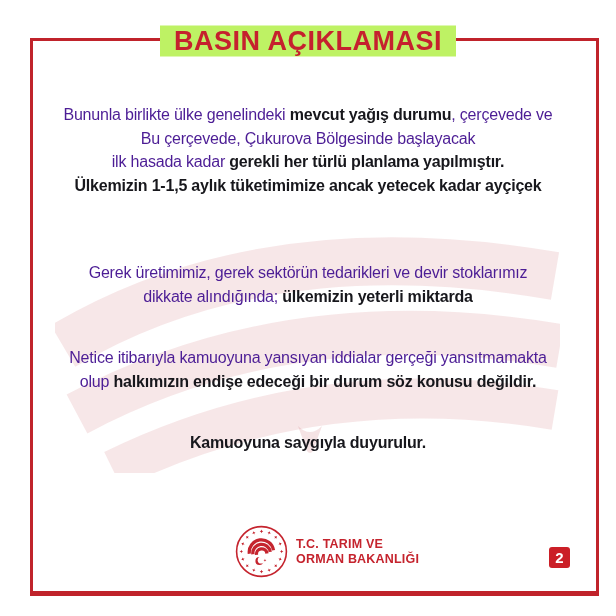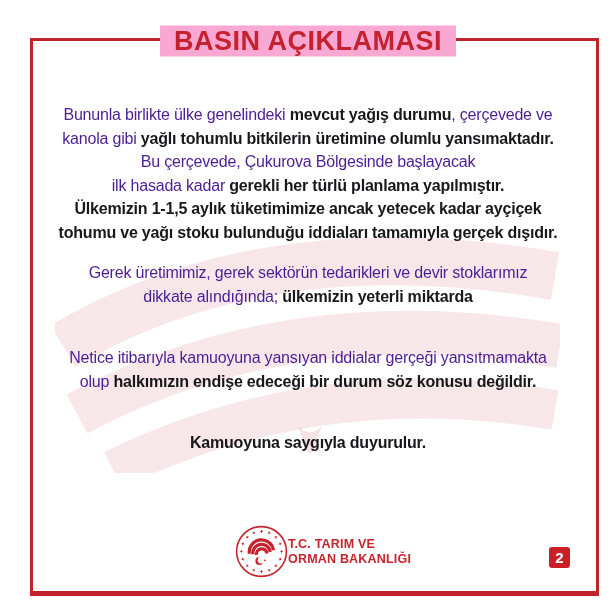--- a/index.html
+++ b/index.html
@@ -12,37 +12,37 @@
     position:absolute;left:30px;top:38px;width:569px;height:558px;
     box-sizing:border-box;
     border:3px solid #c0232b;border-bottom-width:5px;
     z-index:2;pointer-events:none;
   }
   .title-wrap{
     position:absolute;top:41px;left:0;right:0;text-align:center;z-index:3;
   }
   .title-wrap span{
     display:inline-block;transform:translateY(-50%);
-    background:#f9a8d4;padding:0 14px;
+    background:#bef264;padding:0 14px;
     color:#c5212e;font-size:27px;font-weight:800;letter-spacing:0.5px;
     white-space:nowrap;
   }
   .watermark{position:absolute;left:55px;top:218px;z-index:0;}
   .content{position:absolute;left:30px;right:30px;top:0;z-index:1;text-align:center;}
   .para{position:absolute;left:0;right:0;text-align:center;}
   .line{white-space:nowrap;font-size:16px;line-height:23.5px;letter-spacing:-0.2px;}
   .run-r{color:#4c1d95;font-weight:400;}
   .run-b{color:#17171c;font-weight:700;text-align:right;}
   .run-bu{
     color:#17171c;font-weight:700;
     text-decoration-thickness:2px;text-underline-offset:3px;
   }
   .footer-brand{
     position:absolute;left:235px;top:525px;z-index:1;
-    display:flex;align-items:center;
+    display:flex;align-items:center;gap:8px;
   }
   .ministry-name{
     color:#c5242e;font-weight:700;font-size:12.5px;line-height:14.5px;
     letter-spacing:0.2px;white-space:nowrap;text-align:left;
   }
   .page-badge{
     position:absolute;left:549px;top:547px;width:21px;height:21px;z-index:3;
     background:#cb1f27;border-radius:3px;
     display:flex;align-items:center;justify-content:center;
     color:#ffffff;font-weight:800;font-size:15px;
@@ -62,25 +62,23 @@
 
 <div class="frame"></div>
 
 <div class="title-wrap">
   <span>BASIN AÇIKLAMASI</span>
 </div>
 
 <div class="content">
     <div class="para" style="top: 103px;">
       <div class="line"><span class="run-r">Bununla birlikte ülke genelindeki </span><span class="run-b">mevcut yağış durumu</span><span class="run-r">, çerçevede ve</span></div>
-      <div class="line"><span class="run-r">kanola gibi </span><span class="run-b">yağlı tohumlu bitkilerin üretimine olumlu yansımaktadır.</span></div>
       <div class="line"><span class="run-r">Bu çerçevede, Çukurova Bölgesinde başlayacak</span></div>
       <div class="line"><span class="run-r">ilk hasada kadar </span><span class="run-b">gerekli her türlü planlama yapılmıştır.</span></div>
       <div class="line"><span class="run-bu">Ülkemizin 1-1,5 aylık tüketimimize ancak yetecek kadar ayçiçek</span></div>
-      <div class="line"><span class="run-bu">tohumu ve yağı stoku bulunduğu iddiaları tamamıyla gerçek dışıdır.</span></div>
     </div>
     <div class="para" style="top: 261px;">
       <div class="line"><span class="run-r">Gerek üretimimiz, gerek sektörün tedarikleri ve devir stoklarımız</span></div>
       <div class="line"><span class="run-r">dikkate alındığında; </span><span class="run-b">ülkemizin yeterli miktarda</span></div>
     </div>
     <div class="para" style="top: 346px;">
       <div class="line"><span class="run-r">Netice itibarıyla kamuoyuna yansıyan iddialar gerçeği yansıtmamakta</span></div>
       <div class="line"><span class="run-r">olup </span><span class="run-b">halkımızın endişe edeceği bir durum söz konusu değildir.</span></div>
     </div>
     <div class="para" style="top: 431px;">

